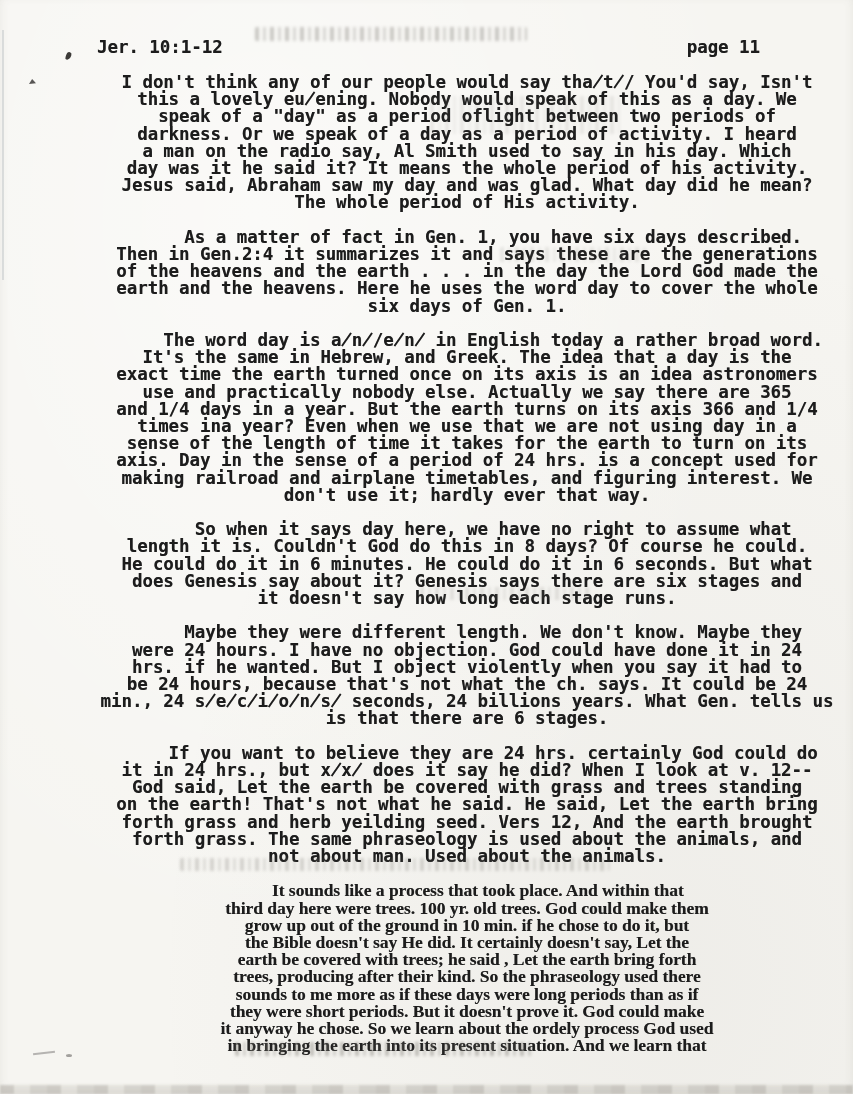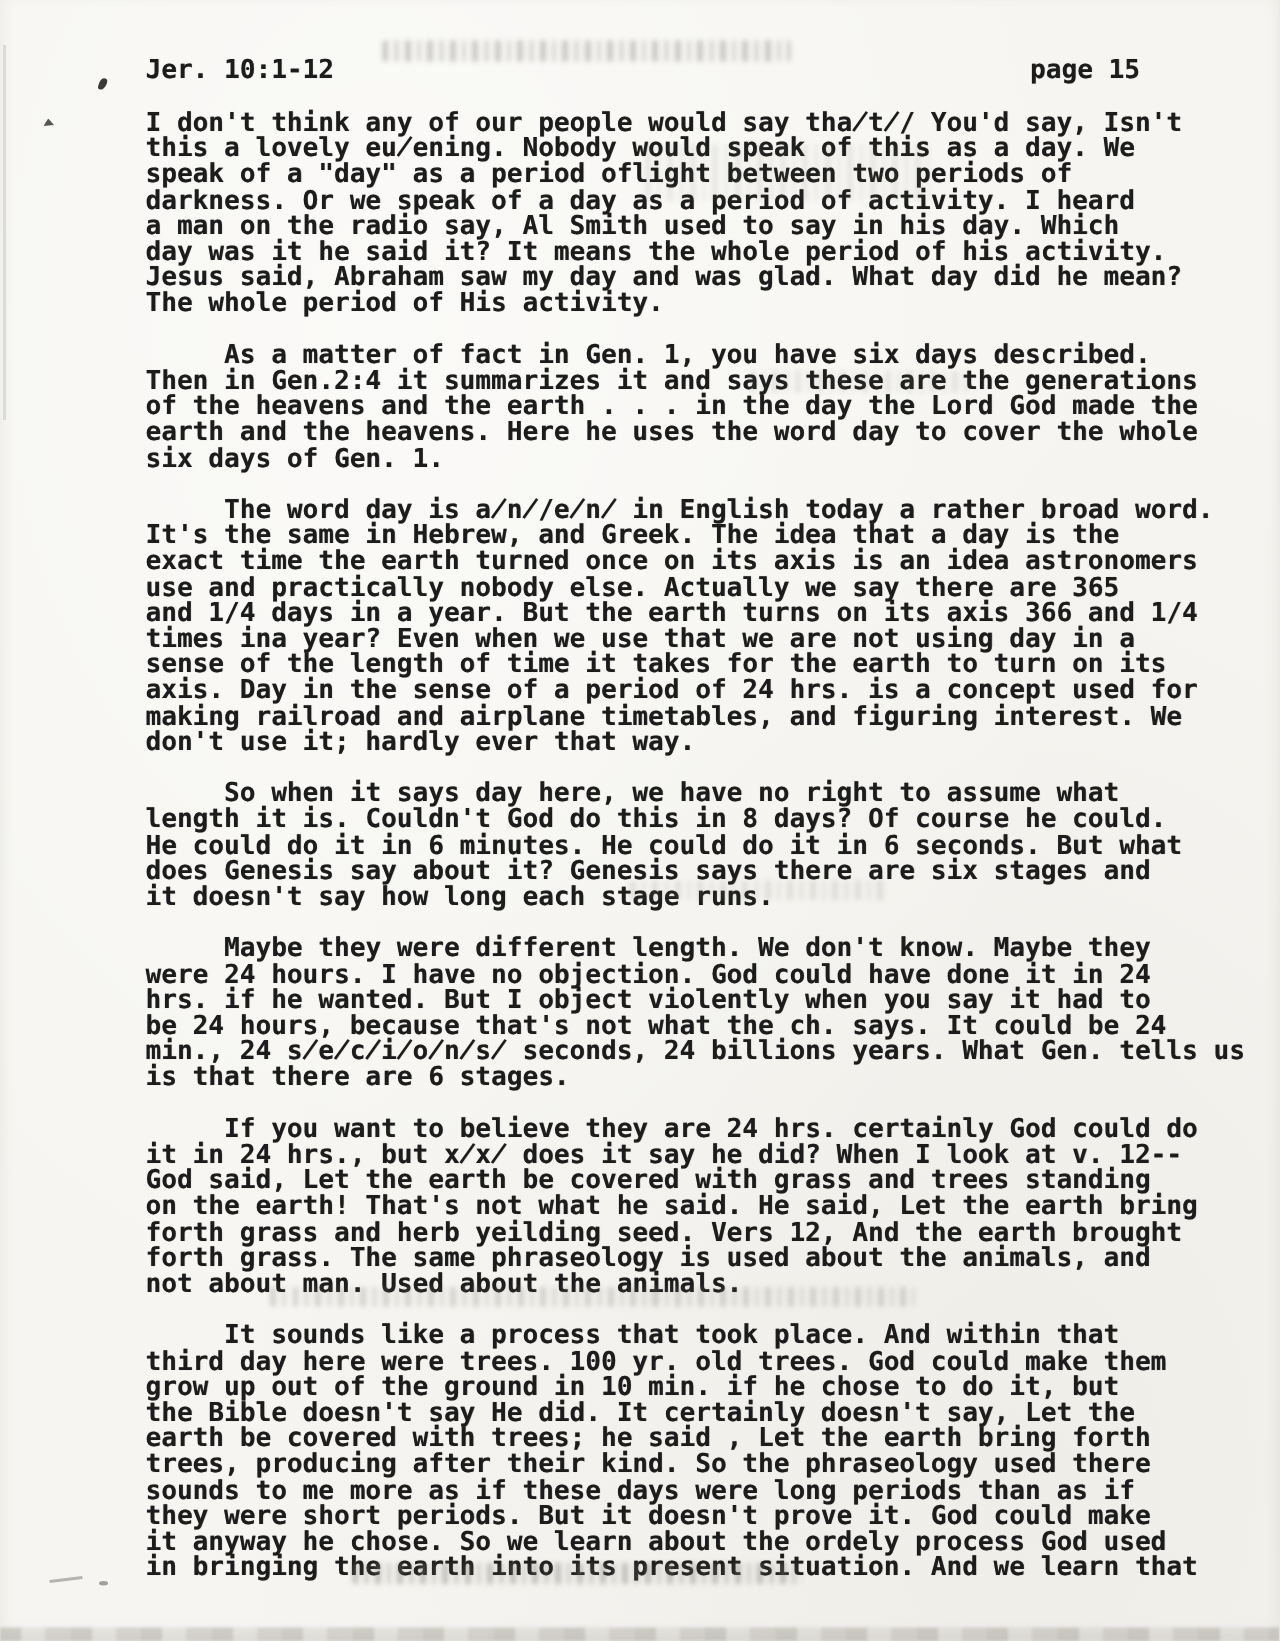--- a/index.html
+++ b/index.html
@@ -38,26 +38,27 @@
     top: 39px;
     width: 663px;
     display: flex;
     justify-content: space-between;
   }
   .body-text {
     position: absolute;
     left: 97px;
     top: 74px;
     width: 740px;
+    text-align: center;
   }
   .para {
     white-space: pre-wrap;
     margin: 0 0 17.2px 0;
   }
-  .para:last-child { margin-bottom: 0; }
+  .para:last-child { margin-bottom: 0; font-family: Liberation Serif, serif; }
 
   
   .smudge {
     position: absolute;
     background: repeating-linear-gradient(90deg,
       rgba(125,122,115,0.85) 0 4px, transparent 4px 8px, rgba(125,122,115,0.6) 8px 11px, transparent 11px 15px);
     filter: blur(1.6px);
     border-radius: 2px;
     pointer-events: none;
   }
@@ -86,21 +87,21 @@
     pointer-events: none;
   }
 </style>
 </head>
 <body>
 
 <div class="page">
 
   <div class="header typed">
     <span>Jer. 10:1-12</span>
-    <span>page 15</span>
+    <span>page 11</span>
   </div>
 
   <div class="body-text typed">
     <div class="para">I don't think any of our people would say tha̸t̸/ You'd say, Isn't
 this a lovely eu̸ening. Nobody would speak of this as a day. We
 speak of a "day" as a period oflight between two periods of
 darkness. Or we speak of a day as a period of activity. I heard
 a man on the radio say, Al Smith used to say in his day. Which
 day was it he said it? It means the whole period of his activity.
 Jesus said, Abraham saw my day and was glad. What day did he mean?

